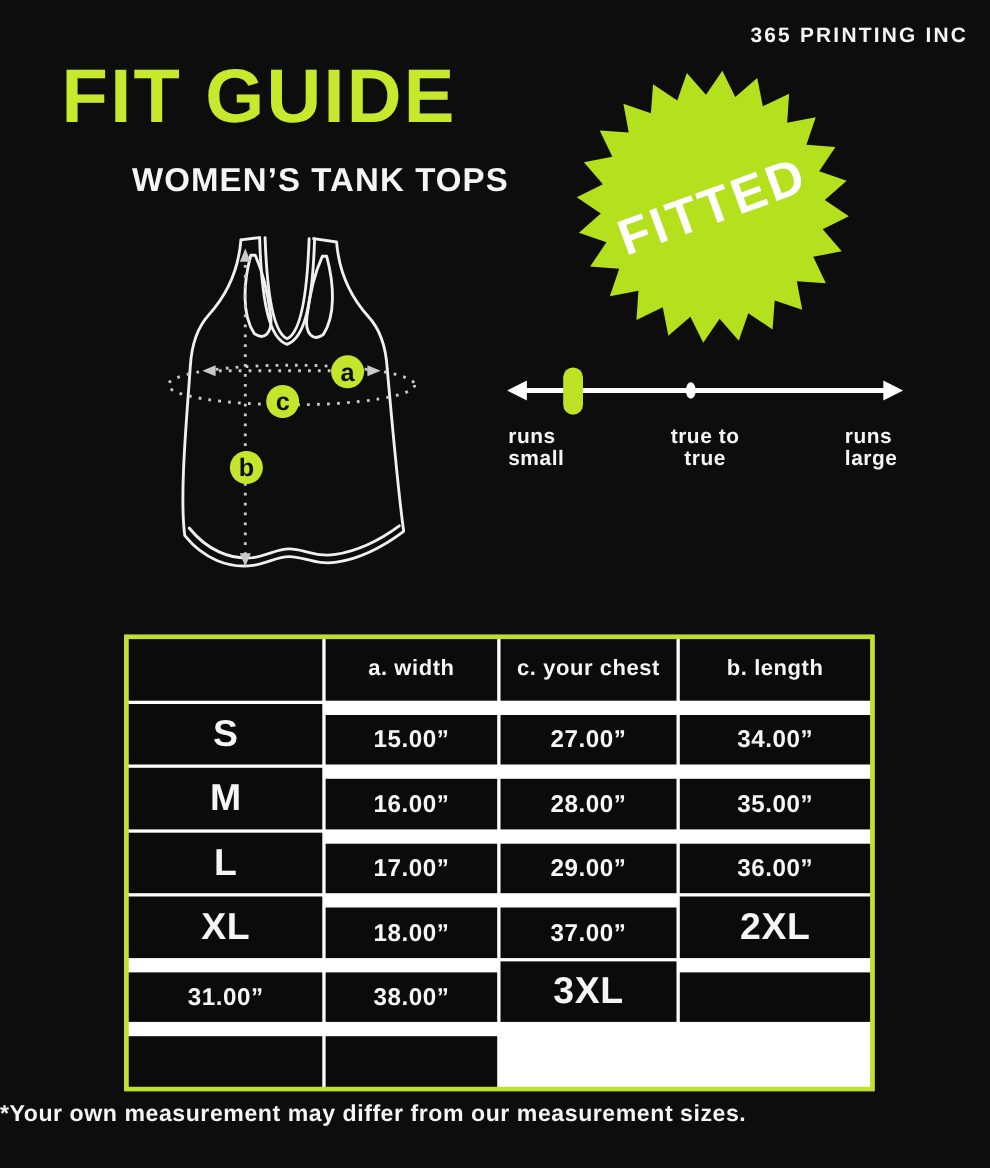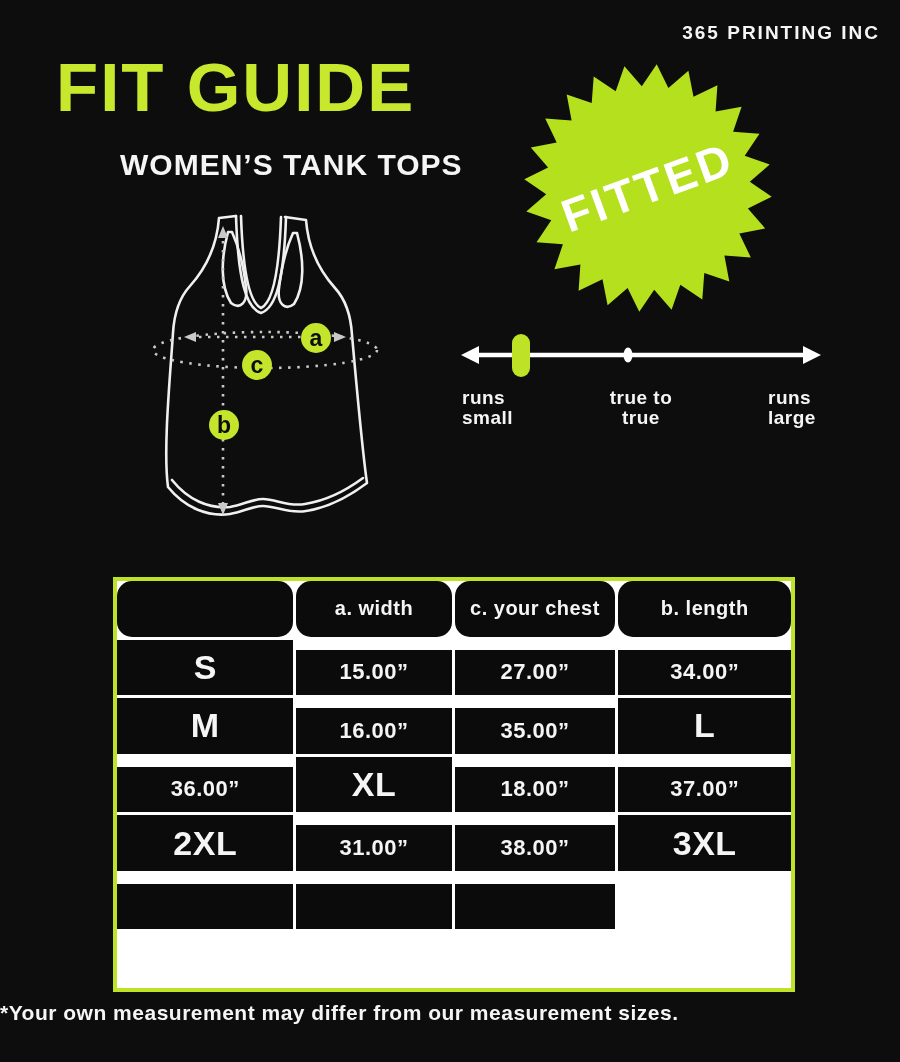--- a/index.html
+++ b/index.html
@@ -43,21 +43,21 @@
     position:absolute;left:113px;top:577px;width:682px;height:415px;
     box-sizing:border-box;border:4px solid var(--accent);background:#ffffff;
     display:grid;grid-template-columns:181fr 159fr 165fr 177fr;
     grid-template-rows:repeat(7,1fr);gap:3px;
   }
   .size-table .cell{
     background:var(--cell);color:var(--white);
     display:flex;align-items:center;justify-content:center;
     letter-spacing:0.5px;
   }
-  .size-table .head{font-size:20px;border-radius:15px;}
+  .size-table .head{font-size:20px;}
   .size-table .size{font-size:34px;}
   .size-table .val{font-size:22px;margin-top:10px;}
   .footnote{
     position:absolute;left:0;top:1001px;width:900px;
     color:var(--white);font-size:21px;letter-spacing:0.5px;
   }
 </style>
 </head>
 <body>
 
@@ -143,23 +143,26 @@
     <div class="cell head">c. your chest</div>
     <div class="cell head">b. length</div>
 
     <div class="cell size">S</div>
     <div class="cell val">15.00”</div>
     <div class="cell val">27.00”</div>
     <div class="cell val">34.00”</div>
 
     <div class="cell size">M</div>
     <div class="cell val">16.00”</div>
+    <div class="cell val">28.00”</div>
     <div class="cell val">35.00”</div>
 
     <div class="cell size">L</div>
+    <div class="cell val">17.00”</div>
+    <div class="cell val">29.00”</div>
     <div class="cell val">36.00”</div>
 
     <div class="cell size">XL</div>
     <div class="cell val">18.00”</div>
     <div class="cell val">37.00”</div>
 
     <div class="cell size">2XL</div>
     <div class="cell val">31.00”</div>
     <div class="cell val">38.00”</div>
 

